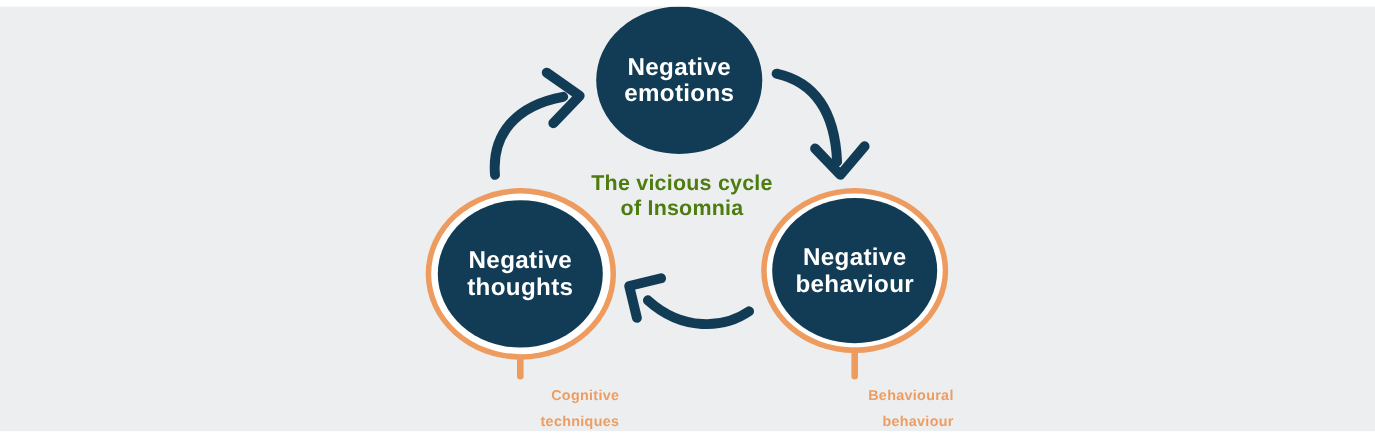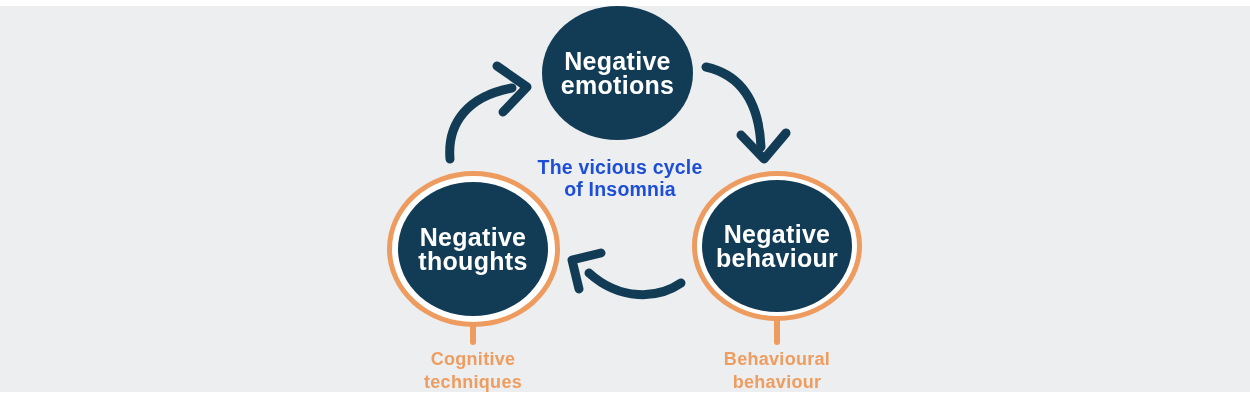--- a/index.html
+++ b/index.html
@@ -23,58 +23,58 @@
   }
   .node{
     position:absolute;
     background:#123c55;
     border-radius:50%;
     display:flex;align-items:center;justify-content:center;
     z-index:2;
   }
   .node-label{
     color:#ffffff;
-    font-size:25px;line-height:24px;font-weight:700;
+    font-size:22px;line-height:24px;font-weight:700;
     letter-spacing:0.3px;
     text-align:center;
     white-space:pre-line;
   }
   .ring{
     position:absolute;
     border:5px solid #ed9b5e;
     background:#ffffff;
     border-radius:50%;
     box-sizing:border-box;
     z-index:2;
   }
   .node-emotions{left:542px;top:6px;width:151px;height:134px;}
   .ring-thoughts{left:387px;top:171px;width:173px;height:156px;}
   .node-thoughts{left:398px;top:182px;width:150px;height:134px;z-index:3;}
   .ring-behaviour{left:692px;top:171px;width:170px;height:150px;}
   .node-behaviour{left:702px;top:180px;width:150px;height:132px;z-index:3;}
   .title{
     position:absolute;left:520px;top:156px;width:200px;
-    color:#1d4ed8;
+    color:#4d7c0f;
     font-size:19.5px;line-height:22px;font-weight:700;
     letter-spacing:0.2px;
     text-align:center;
     white-space:pre-line;
     z-index:2;
   }
   .stem{
     position:absolute;width:6px;background:#ed9b5e;border-radius:3px;z-index:2;
   }
   .stem-left{left:470px;top:323px;height:22px;}
   .stem-right{left:774px;top:316px;height:29px;}
   .technique-label{
     position:absolute;width:180px;
     color:#ee9d60;
-    font-size:18px;line-height:23px;font-weight:700;
+    font-size:13px;line-height:23px;font-weight:700;
     letter-spacing:0.3px;
-    text-align:center;
+    text-align:right;
     white-space:pre-line;
     z-index:2;
   }
   .technique-left{left:383px;top:348px;}
   .technique-right{left:687px;top:348px;}
 </style>
 </head>
 <body>
 
 <div class="canvas">

